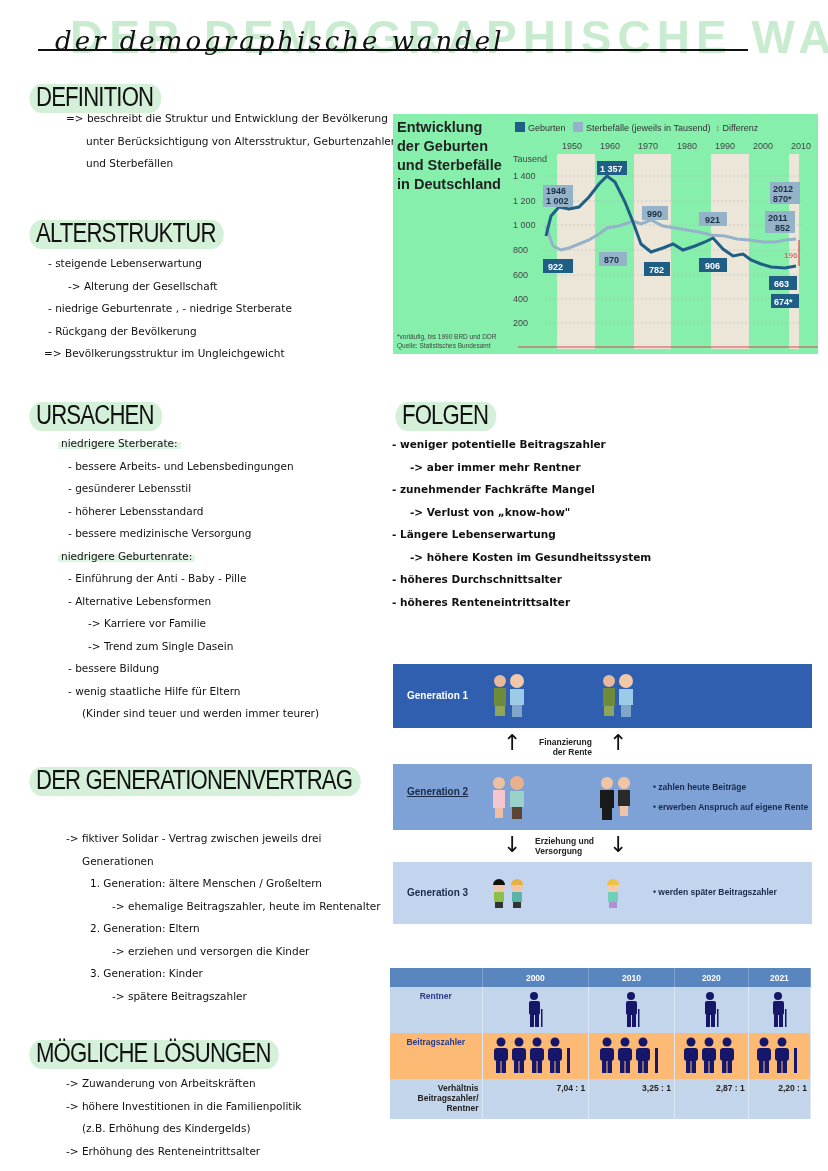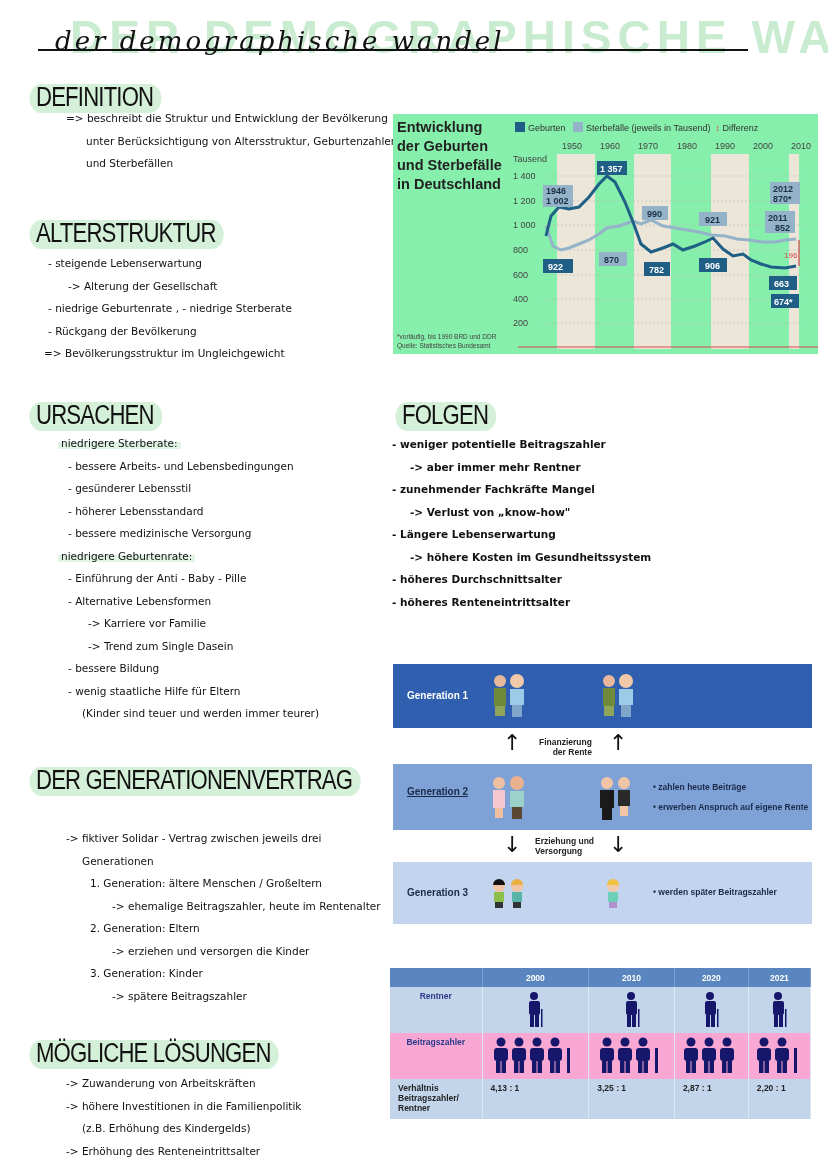--- a/index.html
+++ b/index.html
@@ -33,22 +33,22 @@
   .gen-bullets { position: absolute; left: 260px; font-family: "Liberation Sans", sans-serif; font-weight: 700; font-size: 8.5px; line-height: 20px; white-space: nowrap; }
   .arrow-txt { position: absolute; font-family: "Liberation Sans", sans-serif; font-weight: 700; font-size: 8.5px; line-height: 10px; color: #222; }
   .arr { position: absolute; font-size: 22px; line-height: 22px; color: #111; }
   .people { position: absolute; }
 
   
   .rt { position: absolute; left: 390px; top: 968px; width: 421px; border-collapse: collapse; font-family: "Liberation Sans", sans-serif; }
   .rt th { background: #5a86c0; color: #fff; font-size: 8.5px; font-weight: 700; height: 19px; border-right: 1px solid #7aa0cf; }
   .rt td { font-size: 8.5px; font-weight: 700; color: #2a3a8a; vertical-align: top; border-right: 1px solid #dde7f3; padding: 4px 3px; }
   .rt tr.r1 td { background: #c3d5ea; height: 45px; }
-  .rt tr.r2 td { background: #f9a8d4; height: 46px; margin-left: 43px; }
-  .rt tr.r3 td { background: #c3d5ea; height: 40px; text-align: left; color: #222; padding-left: 8px; }
+  .rt tr.r2 td { background: #fdba74; height: 46px; margin-left: 43px; }
+  .rt tr.r3 td { background: #c3d5ea; height: 40px; text-align: right; color: #222; padding-left: 8px; }
   .rt td.lab { text-align: center; color: #2a3a8a; width: 92px; }
 </style>
 </head>
 <body>
 
 <div class="title-wrap">
   <div class="title-bg">DER DEMOGRAPHISCHE WANDEL</div>
   <div class="title-line"></div>
   <div class="title-script">der demographische wandel</div>
 </div>
@@ -354,21 +354,21 @@
     <td style="text-align:center"><svg width="46" height="36">
             <g fill="#16166a">
               <use href="#p"></use>
               <use href="#p" x="18"></use>
               <rect x="38" y="11" width="3" height="25"></rect>
             </g>
           </svg></td>
   </tr>
   <tr class="r3">
     <td class="lab">Verhältnis Beitragszahler/ Rentner</td>
-    <td>4,13 : 1</td>
+    <td>7,04 : 1</td>
     <td>3,25 : 1</td>
     <td>2,87 : 1</td>
     <td>2,20 : 1</td>
   </tr>
 </tbody>
   </table>
 
 <div class="heading" style="left:36px; top:1038px;">
   <span class="hl"></span><span class="t">MÖGLICHE LÖSUNGEN</span>
 </div>

